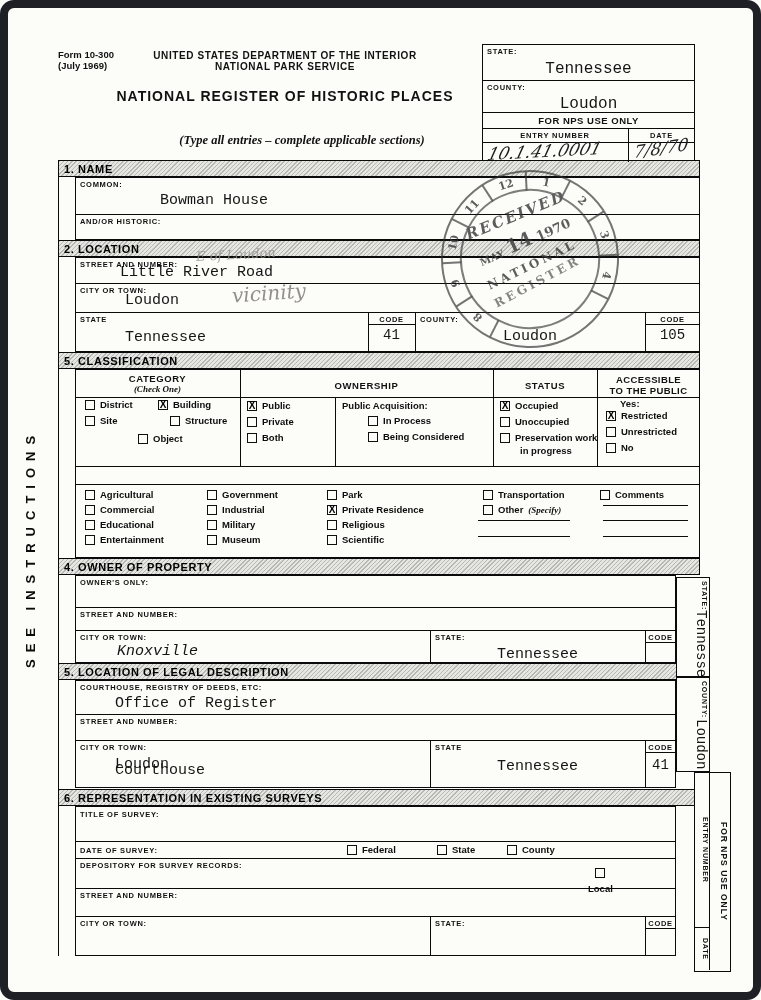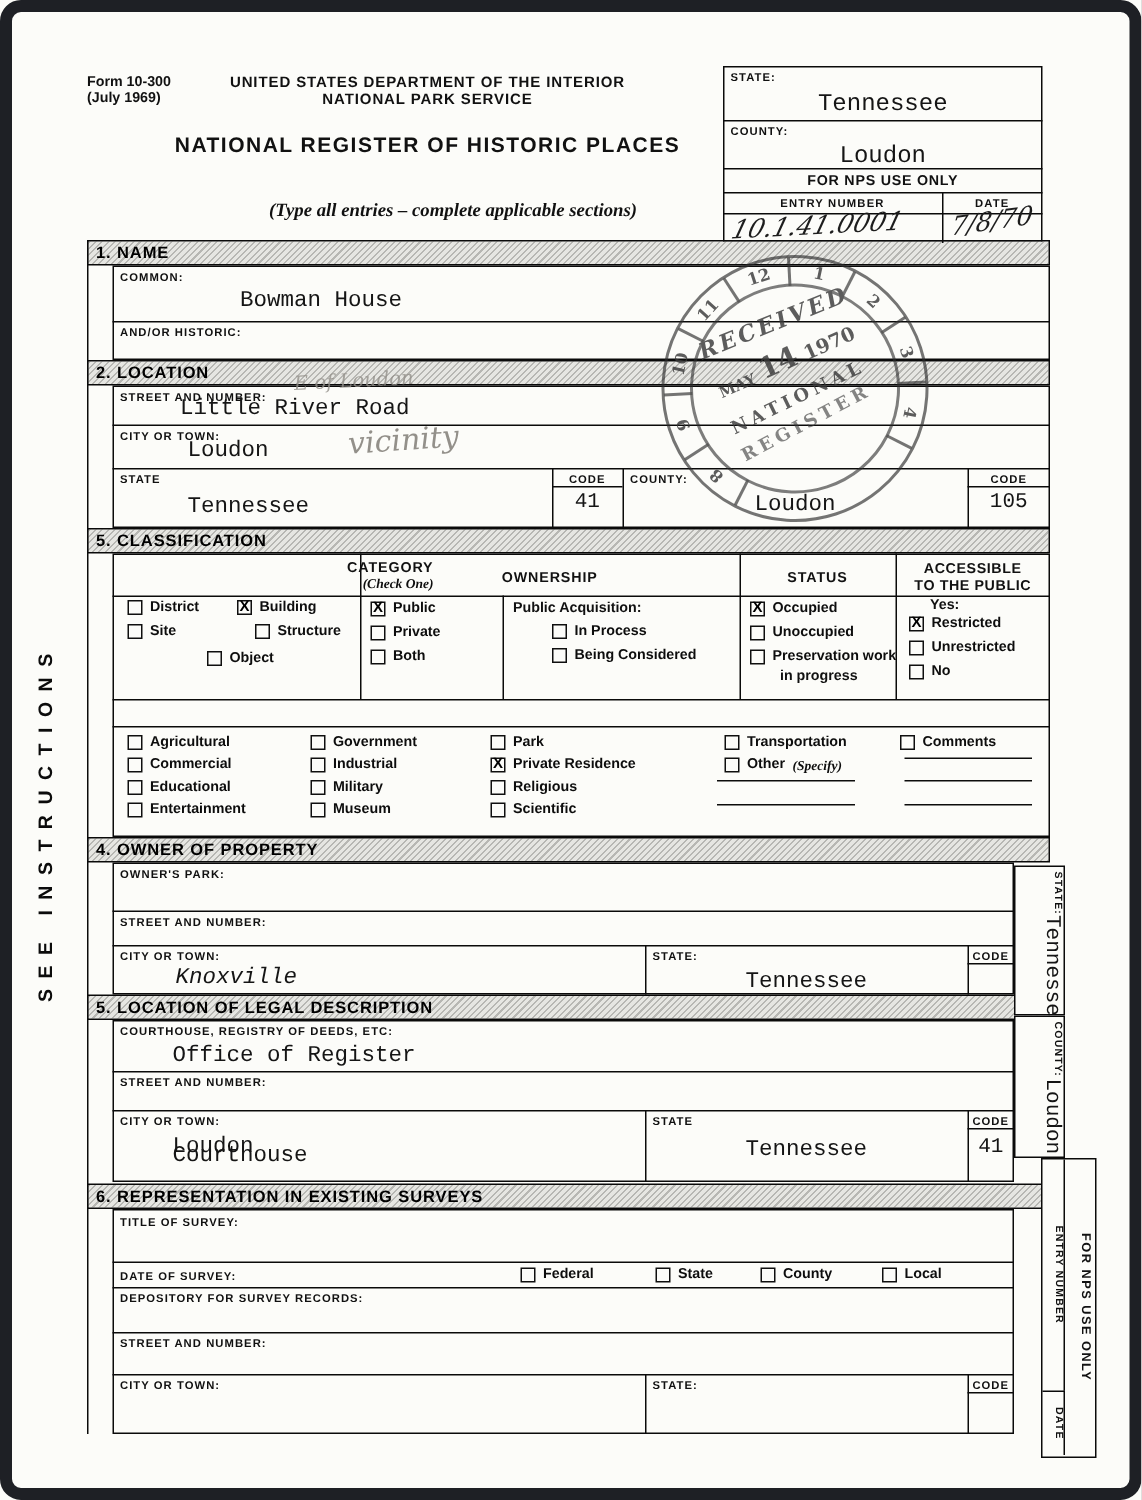--- a/index.html
+++ b/index.html
@@ -136,21 +136,21 @@
       <span style="font-size:19px;font-weight:700;">14</span>
       <span style="font-size:13px;font-weight:700;">1970</span>
     </div>
     <div class="s-line" style="top:88px;transform:translateX(-50%) rotate(-8deg);font:700 12px 'DejaVu Serif',serif;letter-spacing:3px;">NATIONAL</div>
     <div class="s-line" style="top:106px;transform:translateX(-50%) rotate(-10deg);font:700 12px 'DejaVu Serif',serif;letter-spacing:3px;opacity:.75;">REGISTER</div>
   </div>
 
   <div class="bar" style="top:352px;">5.  CLASSIFICATION</div>
   <div class="bx" style="left:75px;top:369px;width:625px;height:189px;"></div>
 
-  <div class="abs" style="left:90px;top:373px;width:165px;text-align:right;z-index:5;padding-left:34px;">
+  <div class="abs" style="left:75px;top:373px;width:165px;text-align:center;z-index:5;">
     <div style="font:700 9.5px 'Liberation Sans',sans-serif;letter-spacing:.6px;">CATEGORY</div>
     <div class="ital">(Check One)</div>
   </div>
   <div class="abs" style="left:240px;top:380px;width:253px;text-align:center;font:700 9.5px 'Liberation Sans',sans-serif;letter-spacing:.6px;z-index:5;">OWNERSHIP</div>
   <div class="abs" style="left:493px;top:380px;width:104px;text-align:center;font:700 9.5px 'Liberation Sans',sans-serif;letter-spacing:.6px;z-index:5;">STATUS</div>
   <div class="abs" style="left:597px;top:374px;width:103px;text-align:center;font:700 9.5px 'Liberation Sans',sans-serif;letter-spacing:.4px;z-index:5;">
     <div>ACCESSIBLE</div>
     <div>TO THE PUBLIC</div>
   </div>
   <div class="hline" style="left:75px;top:397px;width:625px;"></div>
@@ -294,21 +294,21 @@
   <div class="cbi" style="left:600px;top:489px;">
       <span class="cb"></span>
       <span class="cl">Comments</span>
     </div>
   <div class="blank" style="left:603px;top:505px;width:85px;"></div>
   <div class="blank" style="left:603px;top:520px;width:85px;"></div>
   <div class="blank" style="left:603px;top:536px;width:85px;"></div>
 
   <div class="bar" style="top:558px;">4.  OWNER OF PROPERTY</div>
   <div class="bx" style="left:75px;top:575px;width:601px;height:88px;background:#fcfcf9;"></div>
-  <div class="lbl" style="left:80px;top:578px;">OWNER'S PARK:</div>
+  <div class="lbl" style="left:80px;top:578px;">OWNER'S ONLY:</div>
   <div class="hline" style="left:75px;top:607px;width:601px;"></div>
   <div class="lbl" style="left:80px;top:610px;">STREET AND NUMBER:</div>
   <div class="hline" style="left:75px;top:630px;width:601px;"></div>
   <div class="lbl" style="left:80px;top:633px;">CITY OR TOWN:</div>
   <div class="typed" style="left:117px;top:643px;font-style:italic;">Knoxville</div>
   <div class="vline" style="left:430px;top:630px;height:33px;"></div>
   <div class="lbl" style="left:435px;top:633px;">STATE:</div>
   <div class="ctyped" style="left:430px;top:646px;width:215px;font-size:15px;">Tennessee</div>
   <div class="vline" style="left:645px;top:630px;height:33px;"></div>
   <div class="codelab" style="left:645px;top:630px;width:31px;height:13px;">CODE</div>
@@ -340,21 +340,21 @@
       <span class="cl">Federal</span>
     </div>
   <div class="cbi" style="left:437px;top:844px;">
       <span class="cb"></span>
       <span class="cl">State</span>
     </div>
   <div class="cbi" style="left:507px;top:844px;">
       <span class="cb"></span>
       <span class="cl">County</span>
     </div>
-  <div class="cbi" style="left:588px;top:844px;">
+  <div class="cbi" style="left:588px;top:868px;flex-direction:column;">
       <span class="cb"></span>
       <span class="cl">Local</span>
     </div>
   <div class="hline" style="left:75px;top:858px;width:601px;"></div>
   <div class="lbl" style="left:80px;top:861px;">DEPOSITORY FOR SURVEY RECORDS:</div>
   <div class="hline" style="left:75px;top:888px;width:601px;"></div>
   <div class="lbl" style="left:80px;top:891px;">STREET AND NUMBER:</div>
   <div class="hline" style="left:75px;top:916px;width:601px;"></div>
   <div class="lbl" style="left:80px;top:919px;">CITY OR TOWN:</div>
   <div class="vline" style="left:430px;top:916px;height:40px;"></div>

